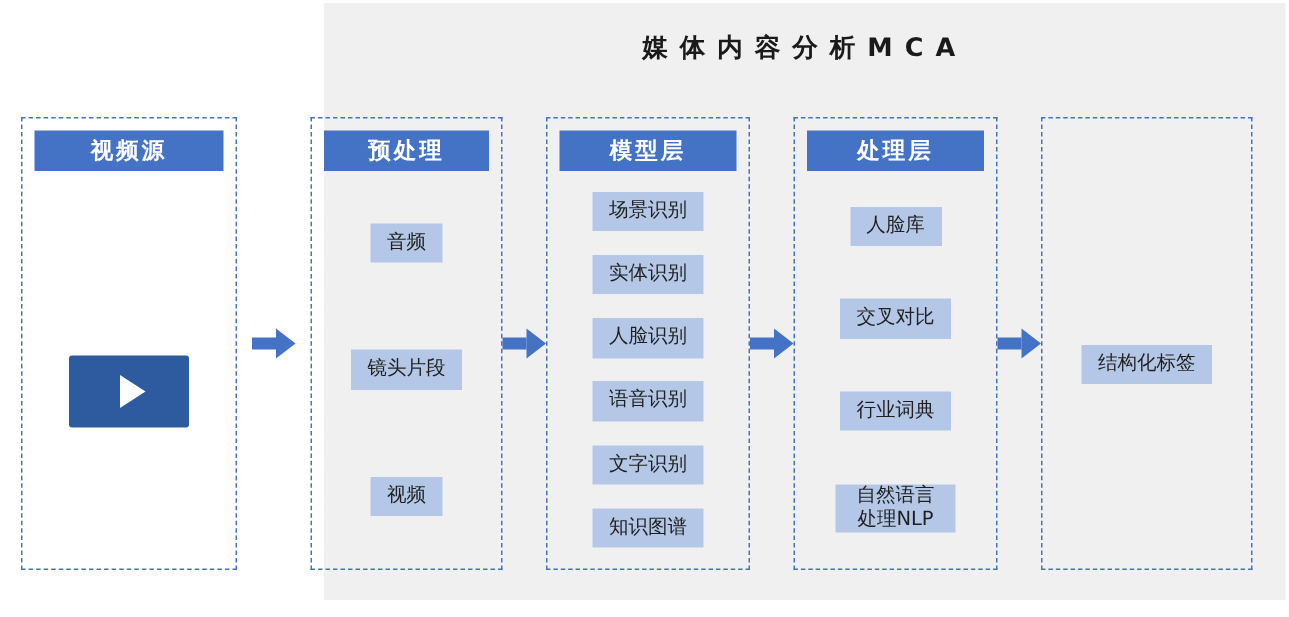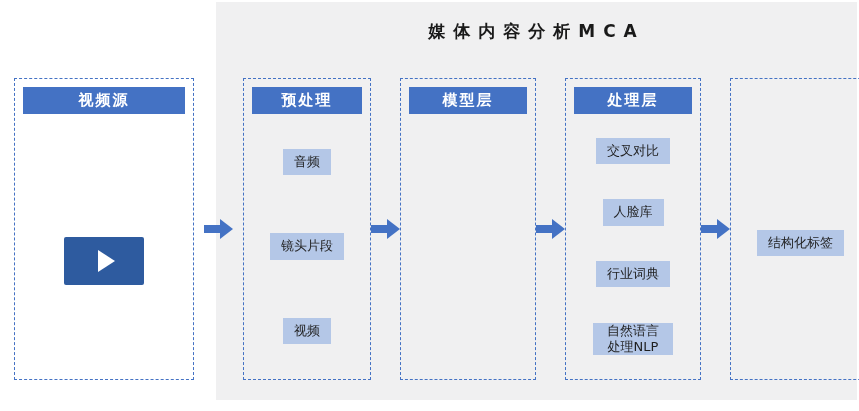--- a/index.html
+++ b/index.html
@@ -36,21 +36,21 @@
   }
   .column {
     height: 302px;
     box-sizing: border-box;
     border: 1px dashed #4472C4;
     display: flex;
     flex-direction: column;
     align-items: center;
     flex: 0 0 auto;
   }
-  .col-1 { width: 180px; }
+  .col-1 { width: 144px; }
   .col-2 { width: 128px; }
   .col-3 { width: 136px; }
   .col-4 { width: 136px; }
   .col-5 { width: 141px; }
   .col-header {
     margin-top: 8px;
     width: calc(100% - 16px);
     box-sizing: border-box;
     background: #4472C4;
     color: #ffffff;
@@ -137,32 +137,40 @@
       </div>
     </div>
 
     <div class="arrow">
       <div class="arrow-bar"></div>
       <div class="arrow-head"></div>
     </div>
 
     <div class="column col-3">
       <div class="col-header">模型层</div>
+      <div class="col-body">
+        <div class="item">场景识别</div>
+        <div class="item">实体识别</div>
+        <div class="item">人脸识别</div>
+        <div class="item">语音识别</div>
+        <div class="item">文字识别</div>
+        <div class="item">知识图谱</div>
+      </div>
     </div>
 
     <div class="arrow">
       <div class="arrow-bar"></div>
       <div class="arrow-head"></div>
     </div>
 
     <div class="column col-4">
       <div class="col-header">处理层</div>
       <div class="col-body">
+        <div class="item">人脸库</div>
         <div class="item">交叉对比</div>
-        <div class="item">人脸库</div>
         <div class="item">行业词典</div>
         <div class="item wrap">自然语言处理NLP</div>
       </div>
     </div>
 
     <div class="arrow">
       <div class="arrow-bar"></div>
       <div class="arrow-head"></div>
     </div>
 

